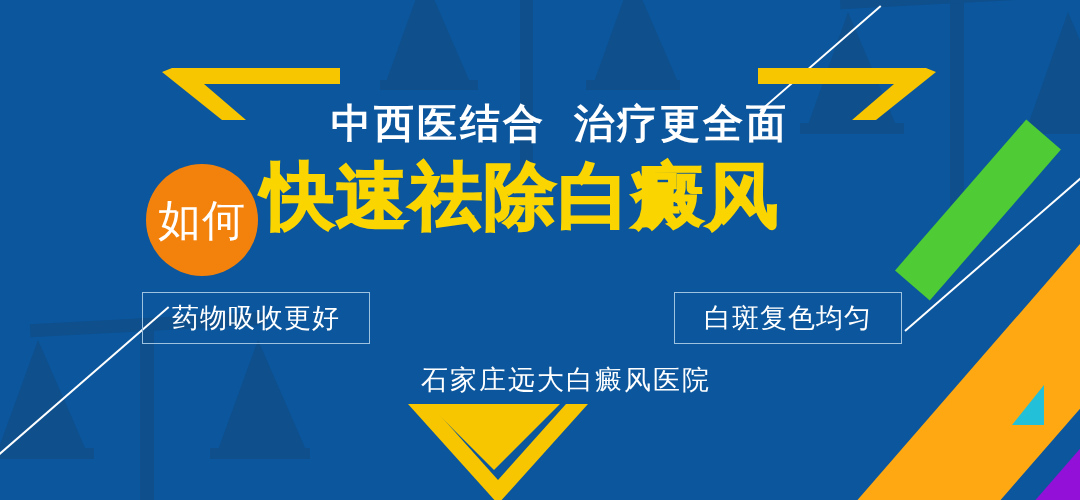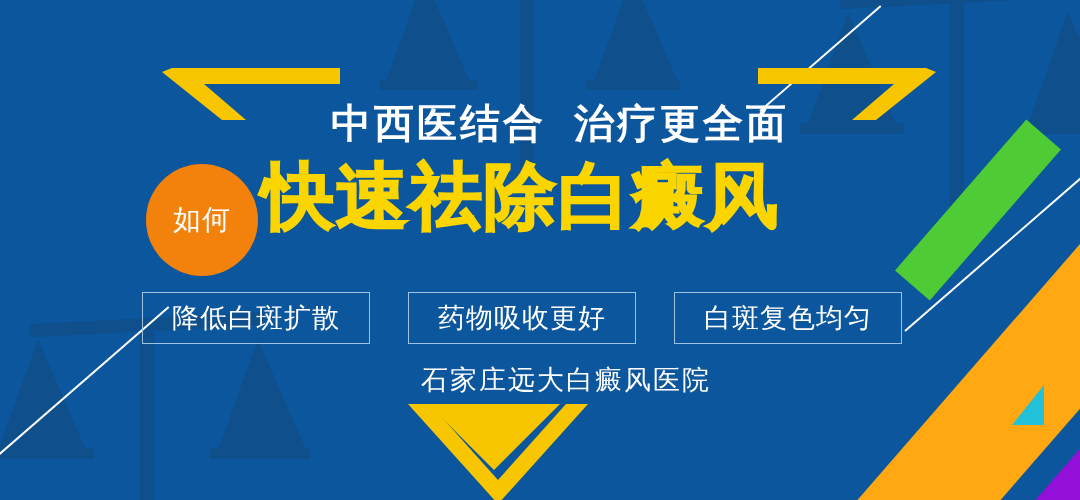--- a/index.html
+++ b/index.html
@@ -80,21 +80,21 @@
     white-space:pre;
   }
 
   .badge{
     position:absolute;left:146px;top:164px;
     width:112px;height:112px;border-radius:50%;
     background:#f3820d;
     display:flex;flex-direction:column;
     align-items:center;justify-content:center;
     color:#ffffff;
-    font-size:28px;
+    font-size:43px;
     font-weight:400;
     line-height:1.08;
     letter-spacing:1px;
   }
 
   .headline{
     position:absolute;left:262px;top:160px;
     color:#fbd500;
     font-size:72px;
     font-weight:bold;
@@ -197,23 +197,20 @@
     <div class="subtitle">中西医结合  治疗更全面</div>
 
     <div class="badge">
       <span>如何</span>
     </div>
 
     <div class="headline">快速祛除白癜风</div>
 
     <div class="features">
       <div class="feature-box">
-        <span>降低白斑扩散</span>
-      </div>
-      <div class="feature-box">
         <span>药物吸收更好</span>
       </div>
       <div class="feature-box">
         <span>白斑复色均匀</span>
       </div>
     </div>
 
     <div class="hospital">石家庄远大白癜风医院</div>
 
   </div>

